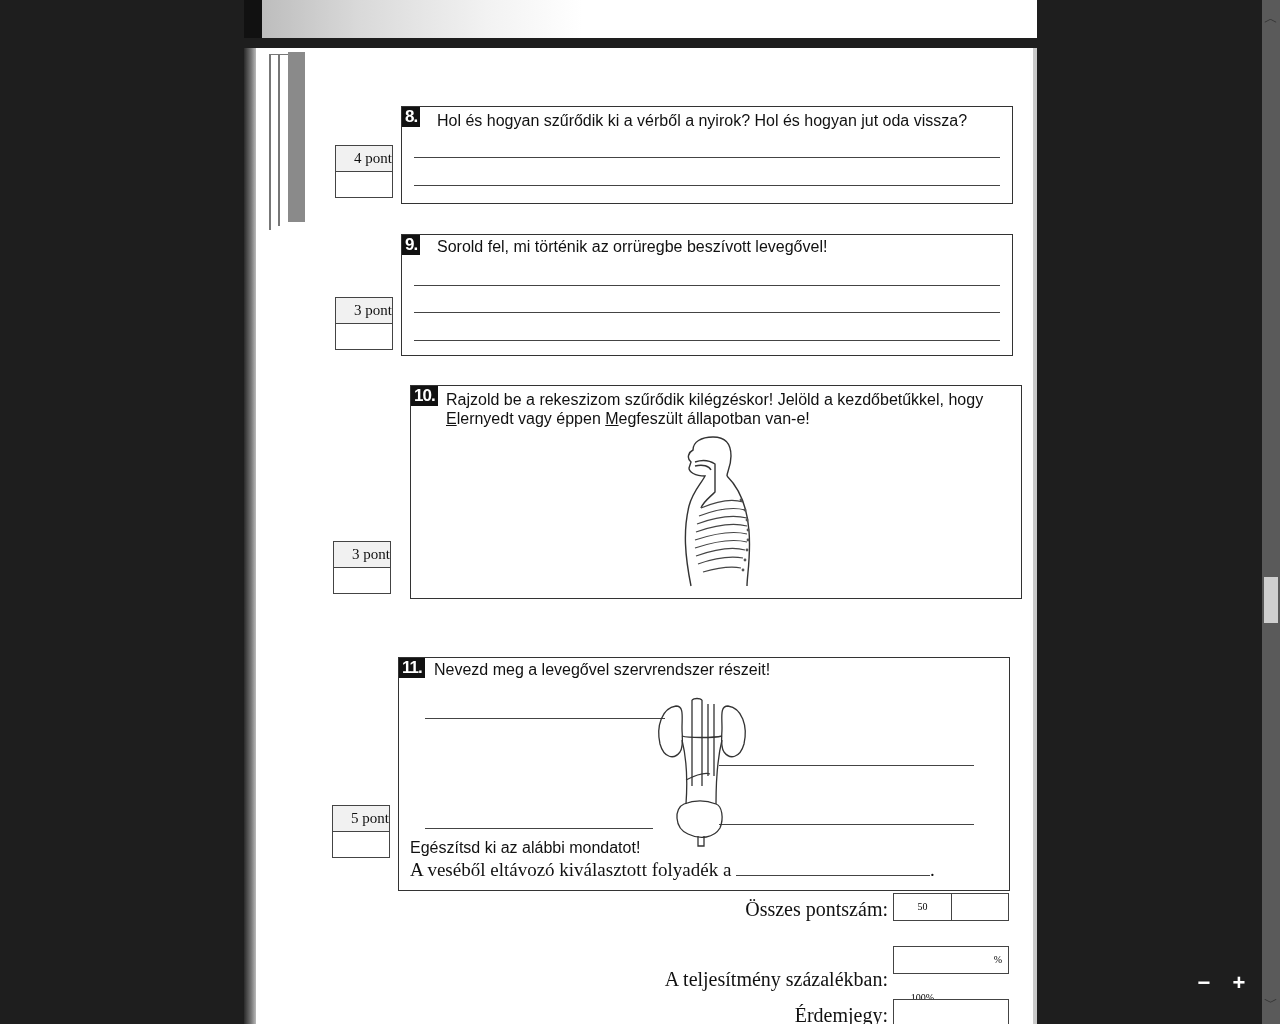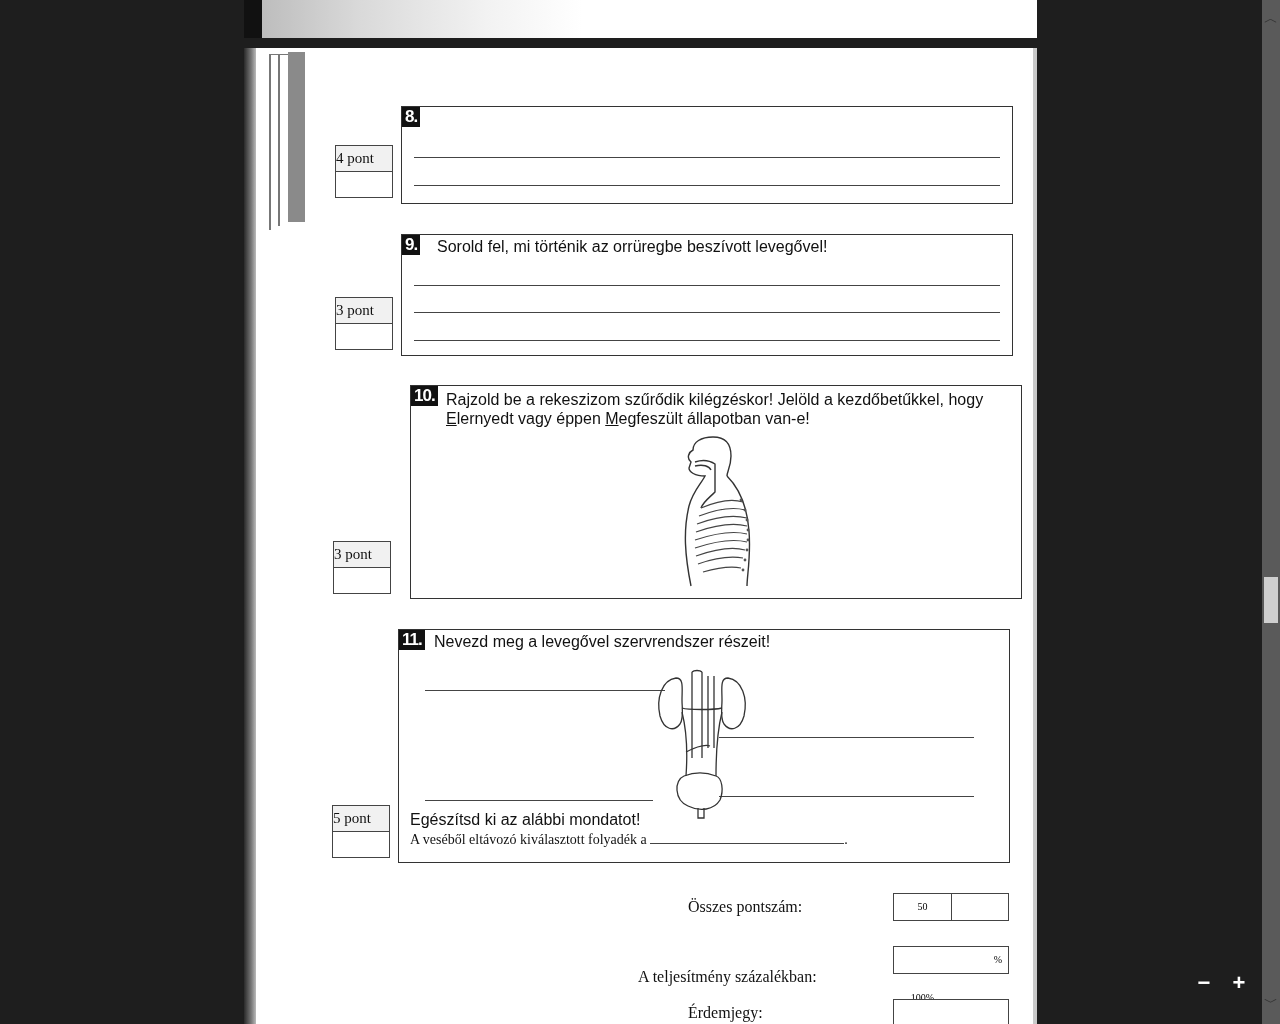--- a/index.html
+++ b/index.html
@@ -14,25 +14,25 @@
   .page .bar-line1 { position:absolute; left:25px; top:6px; width:2px; height:176px; background:#777; }
   .page .bar-line2 { position:absolute; left:34px; top:6px; width:2px; height:172px; background:#777; }
   .page .bar-top { position:absolute; left:25px; top:6px; width:22px; height:1px; background:#777; }
 
   .qbox { position:absolute; border:1.5px solid #333; background:#fff; }
   .qnum { position:absolute; left:0; top:0; background:#111; color:#fff; font-weight:bold; font-size:17px; padding:0 3px; line-height:20px; letter-spacing:-1px; }
   .qtext { position:absolute; color:#111; font-size:16px; }
   .ans-line { position:absolute; height:1px; background:#444; }
 
   .pont { position:absolute; width:56px; border:1px solid #444; background:#fff; }
-  .pont .top { height:25px; border-bottom:1px solid #444; background:#f1f1f1; font-family:"Liberation Serif", serif; font-size:15px; text-align:left; line-height:25px; color:#111; }
+  .pont .top { height:25px; border-bottom:1px solid #444; background:#f1f1f1; font-family:"Liberation Serif", serif; font-size:15px; text-align:right; line-height:25px; color:#111; }
   .pont .bottom { height:25px; }
 
   .serif { font-family:"Liberation Serif", serif; }
-  .sumlabel { position:absolute; font-family:"Liberation Serif", serif; font-size:16px; color:#111; text-align:left; }
+  .sumlabel { position:absolute; font-family:"Liberation Serif", serif; font-size:20px; color:#111; text-align:right; }
   .sumbox { position:absolute; border:1px solid #444; background:#fff; height:26px; display:flex; }
   .sumbox .cell { border-right:1px solid #444; font-family:"Liberation Serif", serif; font-size:10px; line-height:26px; text-align:center; }
   .sumbox .cell:last-child { border-right:none; }
 
   .scrollbar { position:absolute; left:1262px; top:0; width:18px; height:1024px; background:#5a5a5a; }
   .scroll-up { position:absolute; left:0; top:10px; width:18px; height:20px; color:#333; font-size:14px; text-align:center; }
   .scroll-down { position:absolute; left:0; bottom:10px; width:18px; height:20px; color:#333; font-size:14px; text-align:center; }
   .scroll-thumb { position:absolute; left:2px; top:577px; width:14px; height:46px; background:#cfcfcf; }
   .zoom-btn { position:absolute; color:#fff; font-size:22px; font-weight:bold; width:20px; text-align:center; line-height:20px; cursor:pointer; }
 </style>
@@ -51,20 +51,21 @@
   <div class="bar-line1"></div>
   <div class="bar-line2"></div>
   <div class="bar-grey"></div>
 
   <div class="pont" style="left:91px; top:97px;">
     <div class="top">4 pont</div>
     <div class="bottom"></div>
   </div>
   <div class="qbox" style="left:157px; top:58px; width:610px; height:96px;">
     <div class="qnum">8.</div>
+    <div class="qtext" style="left:35px; top:5px;">Hol és hogyan szűrődik ki a vérből a nyirok? Hol és hogyan jut oda vissza?</div>
     <div class="ans-line" style="left:12px; top:50px; width:586px;"></div>
     <div class="ans-line" style="left:12px; top:78px; width:586px;"></div>
   </div>
 
   <div class="pont" style="left:91px; top:249px;">
     <div class="top">3 pont</div>
     <div class="bottom"></div>
   </div>
   <div class="qbox" style="left:157px; top:186px; width:610px; height:120px;">
     <div class="qnum">9.</div>
@@ -112,21 +113,21 @@
           <circle cx="64" cy="124" r="1.4"></circle>
           <circle cx="62" cy="134" r="1.4"></circle>
         </g>
     </svg>
   </div>
 
   <div class="pont" style="left:88px; top:757px;">
     <div class="top">5 pont</div>
     <div class="bottom"></div>
   </div>
-  <div class="qbox" style="left:154px; top:581px; width:610px; height:232px;">
+  <div class="qbox" style="left:154px; top:609px; width:610px; height:232px;">
     <div class="qnum">11.</div>
     <div class="qtext" style="left:35px; top:3px;">Nevezd meg a levegővel szervrendszer részeit!</div>
     <div class="ans-line" style="left:26px; top:60px; width:240px;"></div>
     <div class="ans-line" style="left:320px; top:107px; width:255px;"></div>
     <div class="ans-line" style="left:320px; top:166px; width:255px;"></div>
     <div class="ans-line" style="left:26px; top:170px; width:228px;"></div>
     <svg style="position:absolute; left:255px; top:38px;" width="100" height="152" viewBox="0 0 100 152">
       <g fill="none" stroke="#333" stroke-width="1.3">
         <path d="M22 10 C8 12 2 30 6 48 C10 62 20 64 26 56 C30 50 28 40 28 32 C28 20 30 10 22 10 Z"></path>
         <path d="M74 10 C88 12 94 30 90 48 C86 62 76 64 70 56 C66 50 68 40 68 32 C68 20 66 10 74 10 Z"></path>
@@ -135,21 +136,21 @@
         <path d="M54 8 L54 80 M60 8 L60 80"></path>
         <path d="M28 40 C34 42 60 42 68 40"></path>
         <path d="M28 44 C32 60 34 80 32 108"></path>
         <path d="M68 44 C64 60 62 80 62 108"></path>
         <path d="M30 108 C20 112 20 132 34 138 C46 144 60 142 66 132 C70 122 68 110 62 108 C52 104 40 104 30 108 Z"></path>
         <path d="M44 140 L44 150 L50 150 L50 140"></path>
         <path d="M32 84 C40 80 50 76 56 78"></path>
       </g>
     </svg>
     <div class="qtext" style="left:11px; top:181px; font-size:16px;">Egészítsd ki az alábbi mondatot!</div>
-    <div class="qtext serif" style="left:11px; top:201px; font-size:14px;">
+    <div class="qtext serif" style="left:11px; top:201px; font-size:19px;">
       <span>A veséből eltávozó kiválasztott folyadék a</span>
       <span style="display:inline-block; width:194px; border-bottom:1px solid #444; height:12px;"></span><span>.</span>
     </div>
   </div>
 
   <div class="sumlabel" style="left:444px; top:850px; width:200px;">Összes pontszám:</div>
   <div class="sumbox" style="left:649px; top:845px; width:114px;">
     <div class="cell" style="width:57px;">50</div>
     <div class="cell" style="width:56px;"></div>
   </div>

